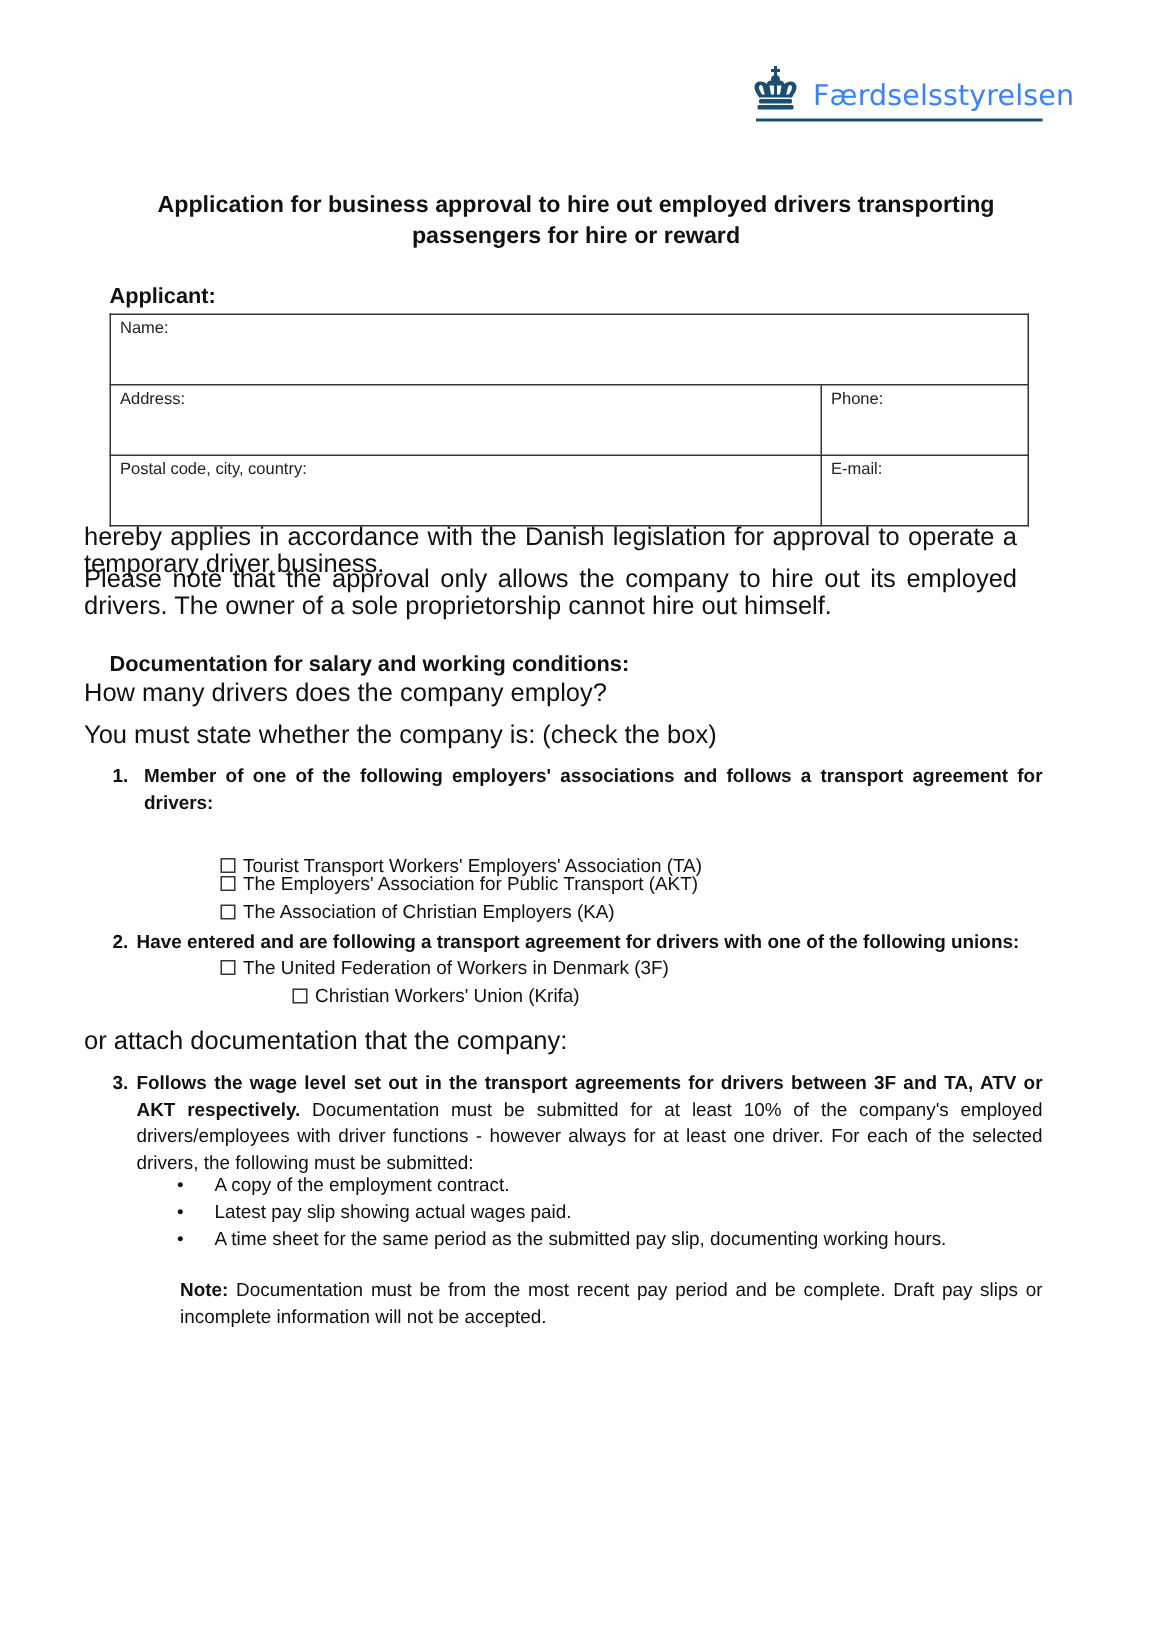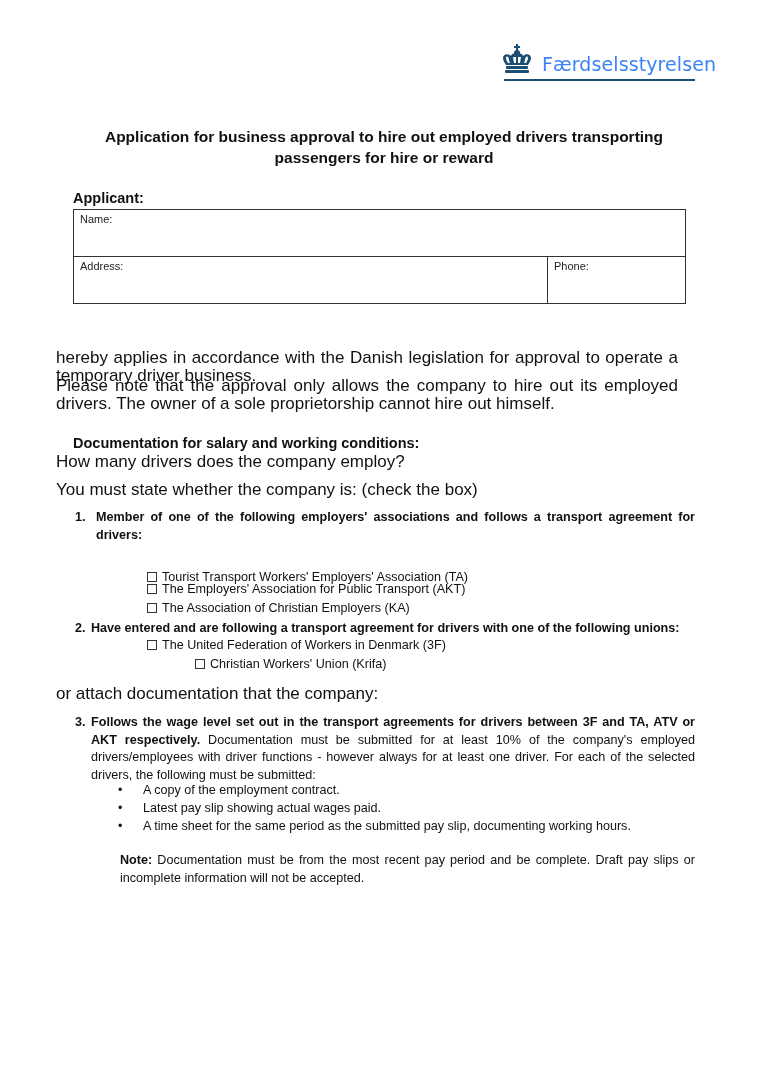--- a/index.html
+++ b/index.html
@@ -101,20 +101,28 @@
       </td>
     </tr>
     <tr>
       <td>
         <span>Address:</span>
       </td>
       <td class="right">
         <span>Phone:</span>
       </td>
     </tr>
+    <tr>
+      <td>
+        <span>Postal code, city, country:</span>
+      </td>
+      <td class="right">
+        <span>E-mail:</span>
+      </td>
+    </tr>
   </tbody>
     </table>
 
   <div class="txt hereby">hereby applies in accordance with the Danish legislation for approval to operate a temporary driver business.</div>
   <div class="txt note1">Please note that the approval only allows the company to hire out its employed drivers. The owner of a sole proprietorship cannot hire out himself.</div>
 
   <div class="h-doc">Documentation for salary and working conditions:</div>
   <div class="txt q1">How many drivers does the company employ?</div>
   <div class="txt q2">You must state whether the company is: (check the box)</div>
 

